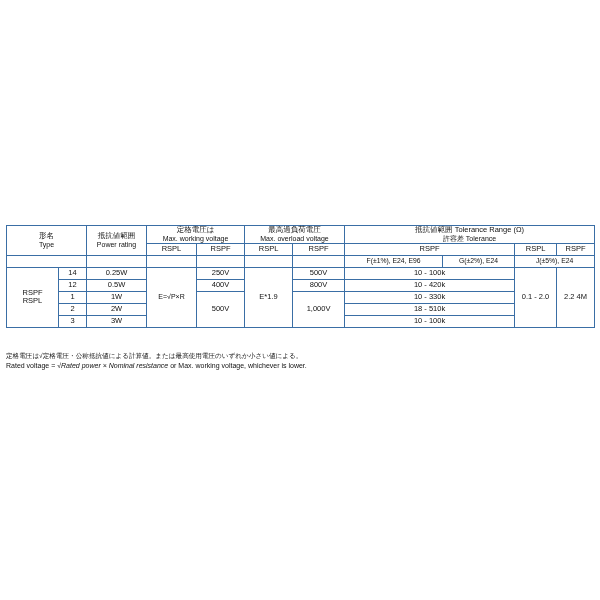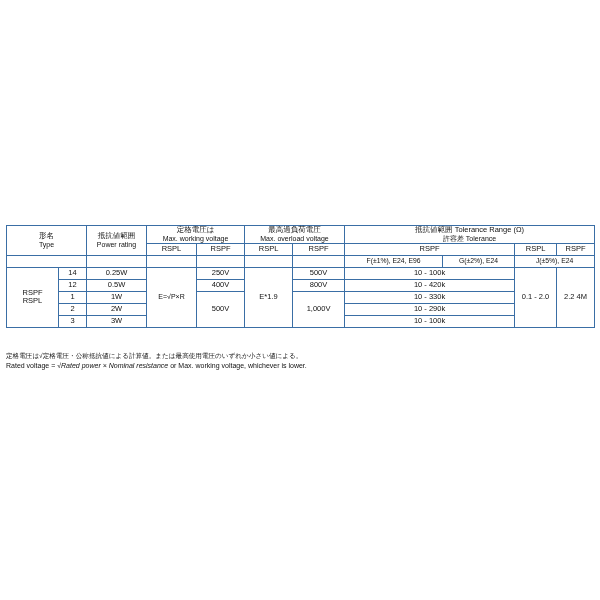--- a/index.html
+++ b/index.html
@@ -146,21 +146,21 @@
       <td>1</td>
       <td>1W</td>
       <td rowspan="3">500V</td>
       <td rowspan="3">1,000V</td>
       <td colspan="2">10 - 330k</td>
     </tr>
 
     <tr>
       <td>2</td>
       <td>2W</td>
-      <td colspan="2">10 - 290k</td>
+      <td colspan="2">18 - 510k</td>
     </tr>
 
     <tr>
       <td>3</td>
       <td>3W</td>
       <td colspan="2">10 - 100k</td>
     </tr>
   </tbody>
     </table>
 </div>

